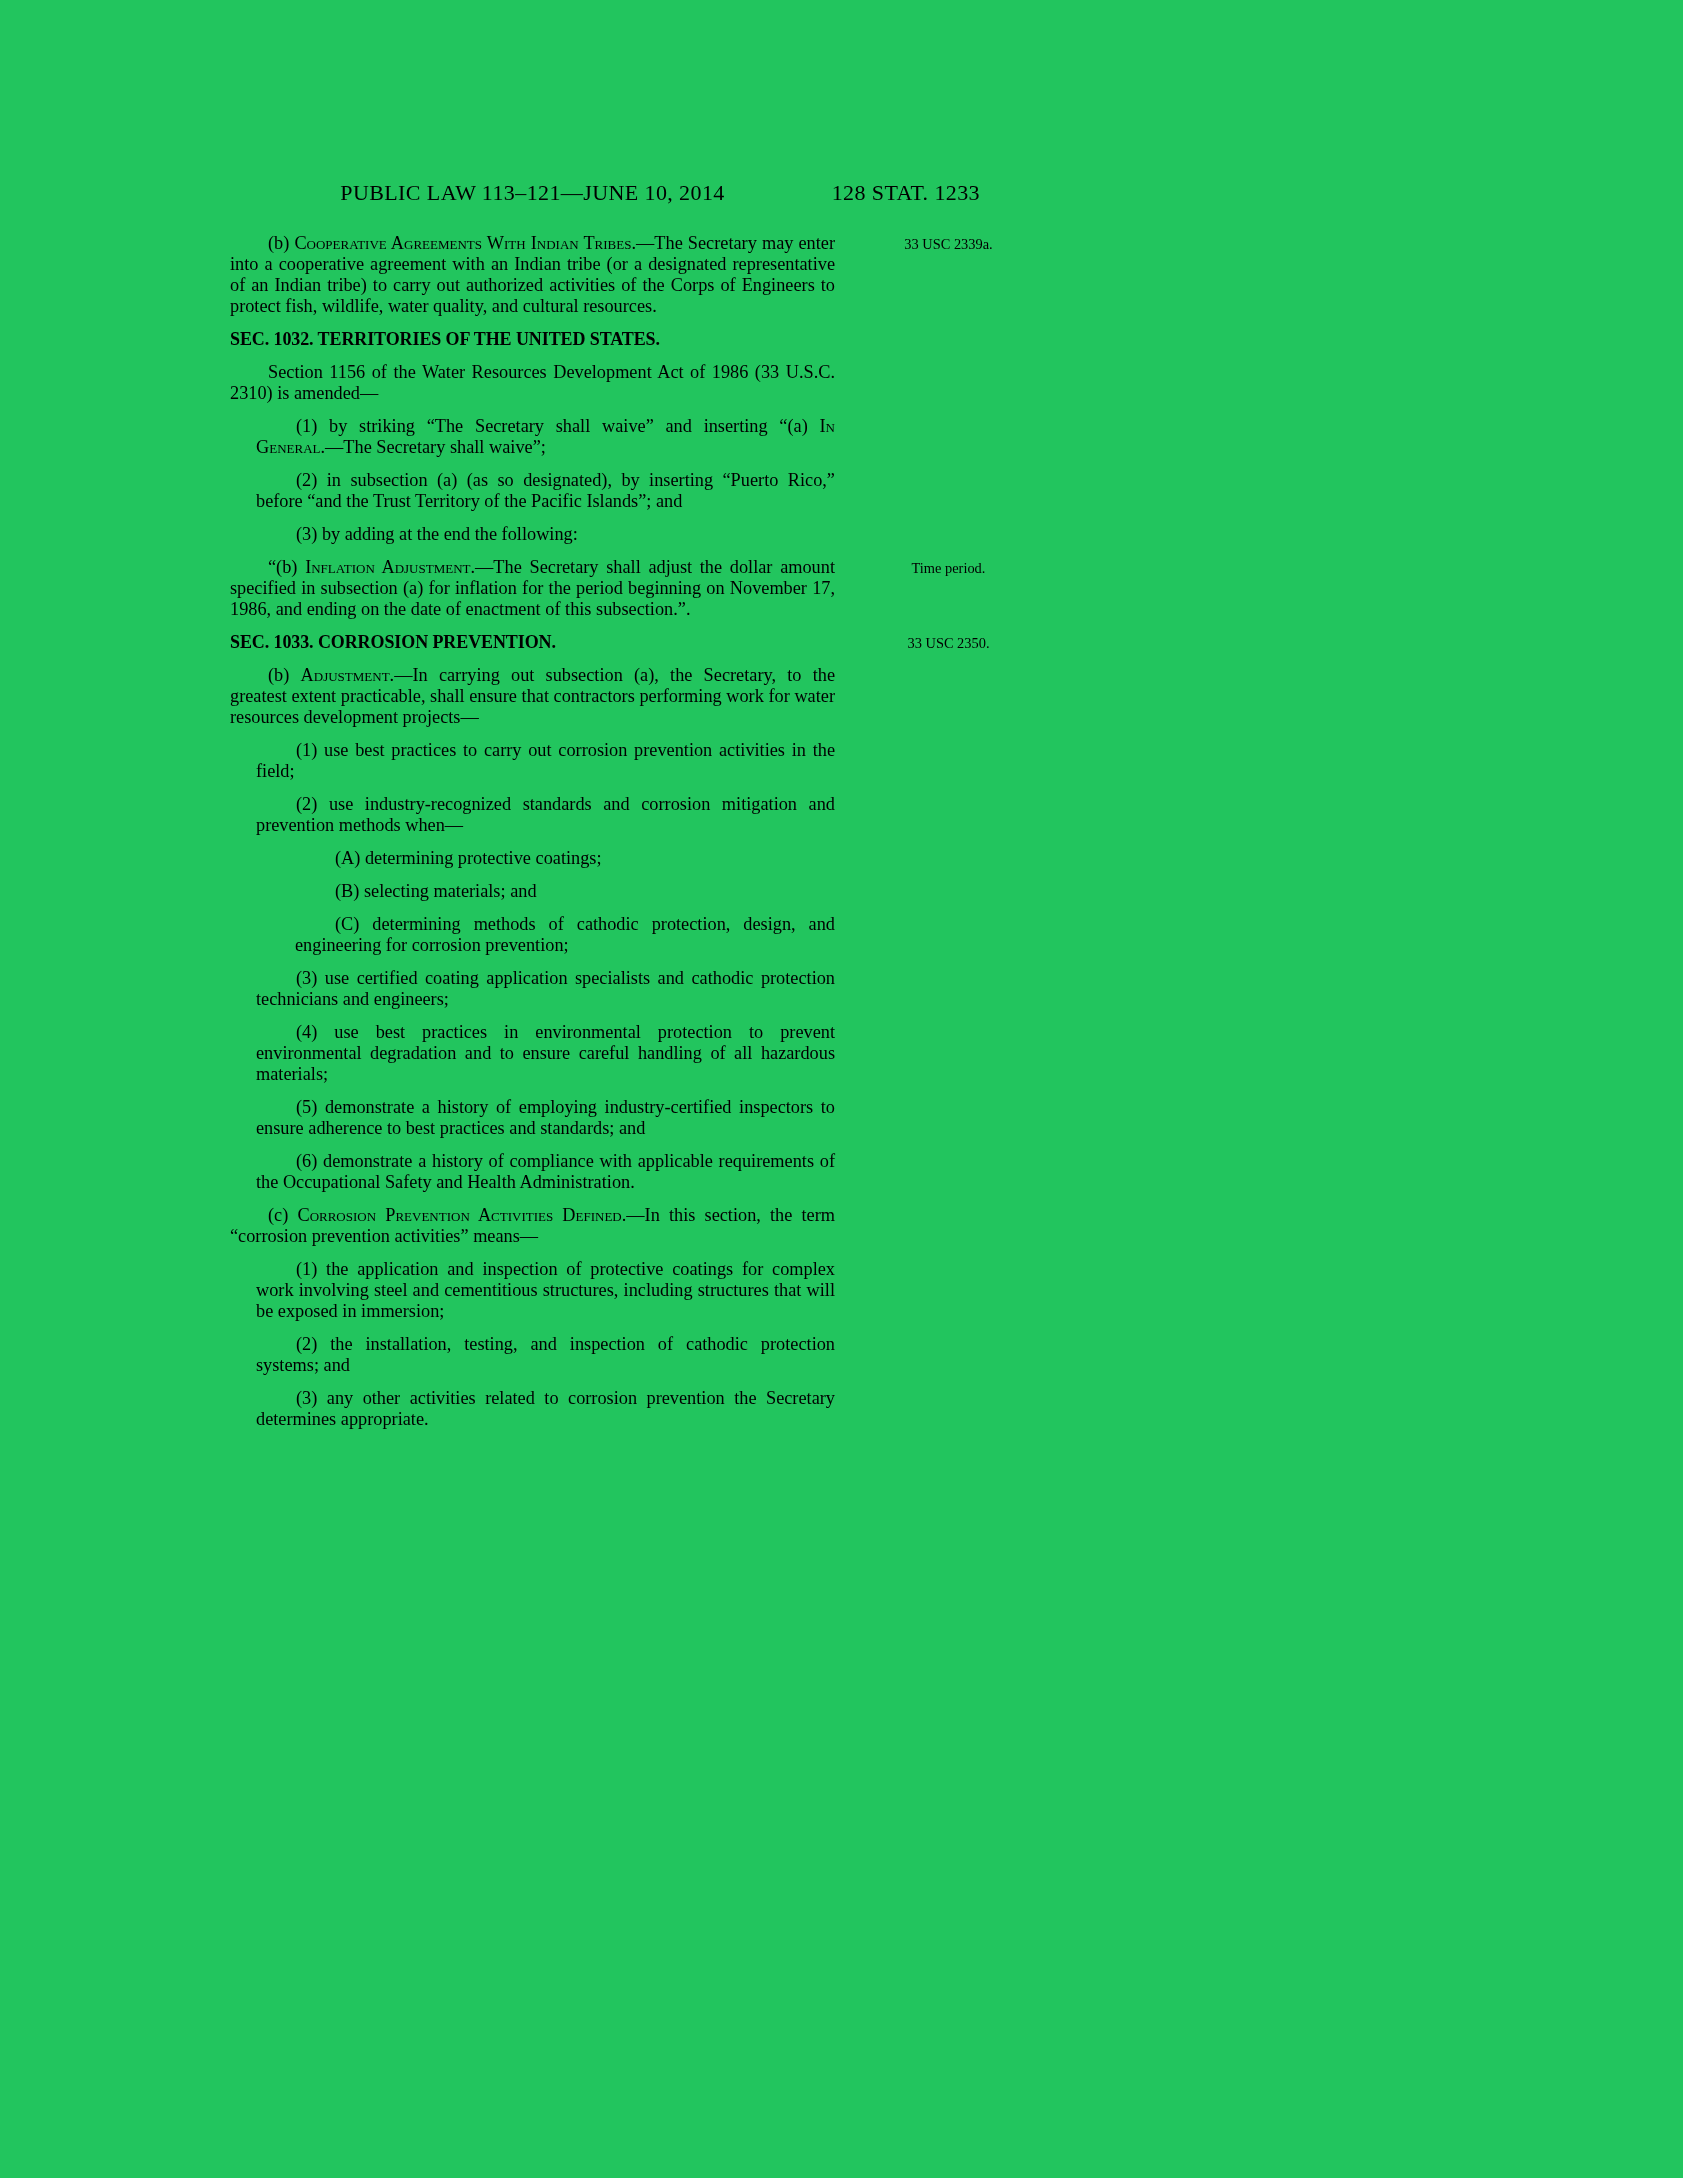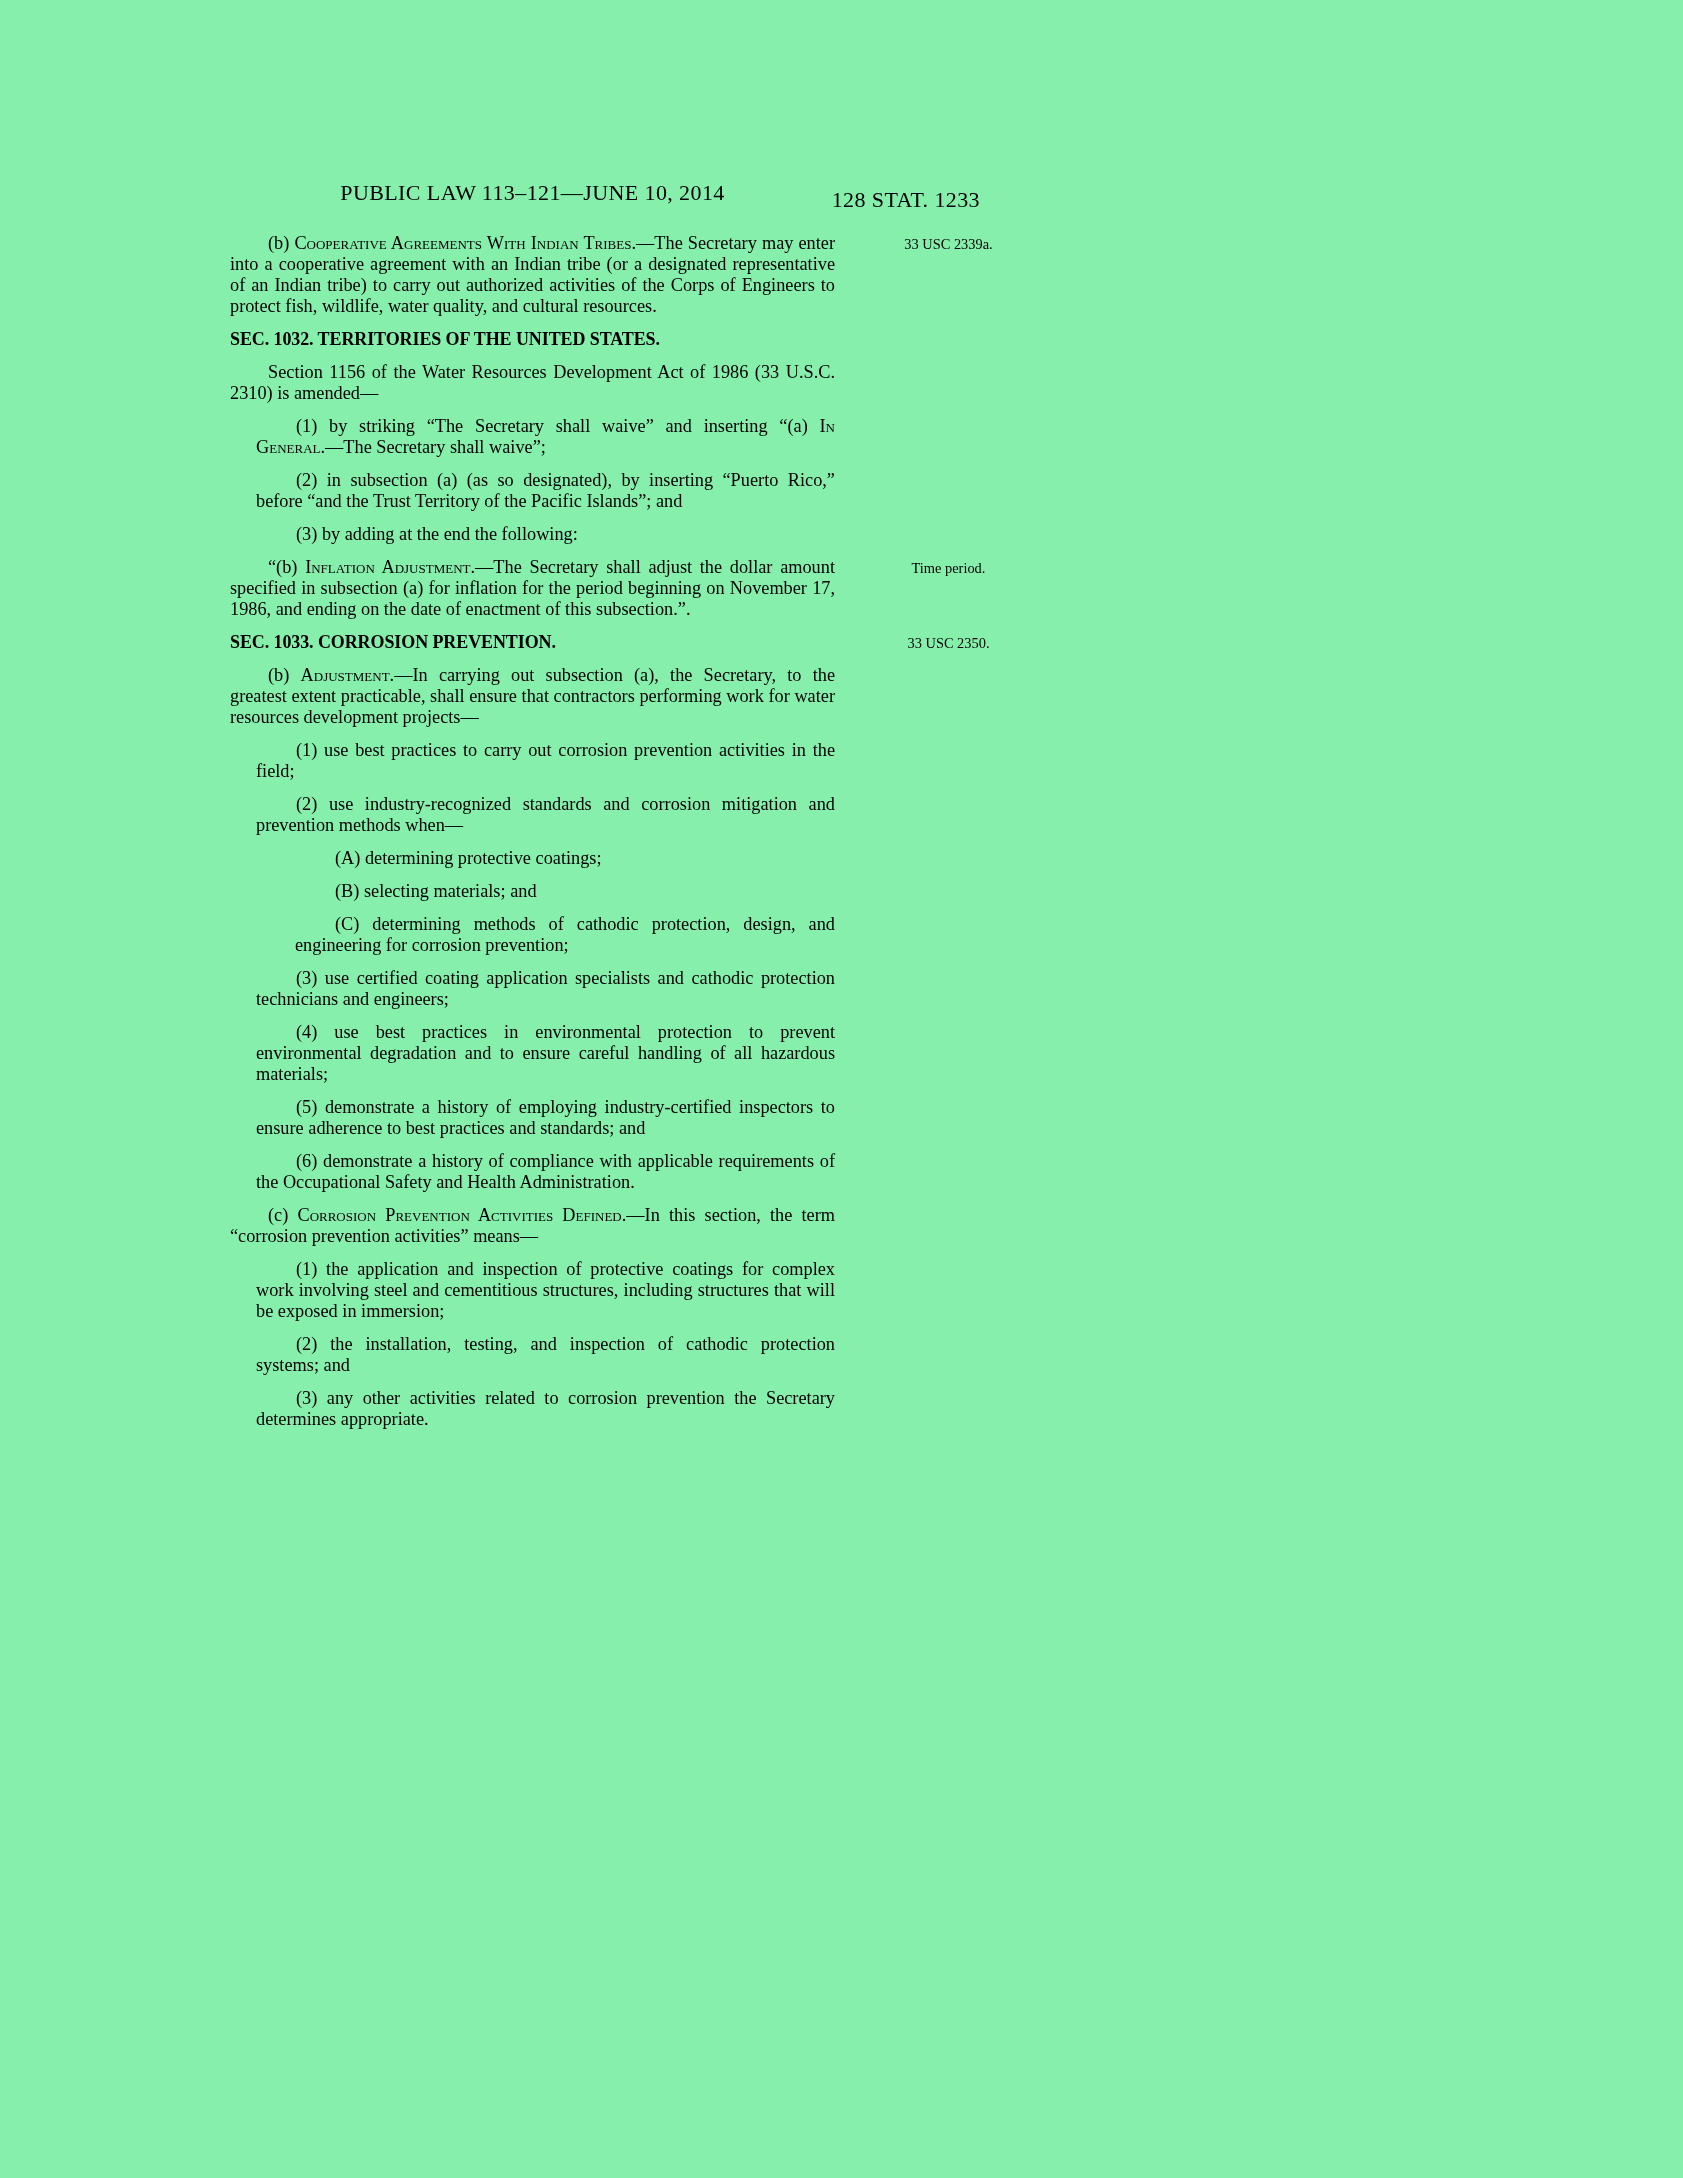--- a/index.html
+++ b/index.html
@@ -1,20 +1,20 @@
 <!DOCTYPE html>
 <html><head>
 <meta charset="utf-8">
 <style>
   html, body { margin: 0; padding: 0; background: #e8e8e8; }
   .page {
     position: relative;
     width: 1683px;
     height: 2178px;
-    background: #86efac;
+    background: #22c55e;
     font-family: "Liberation Serif", "DejaVu Serif", serif;
     color: #000000;
     overflow: hidden;
   }
   .header-row {
     position: absolute;
     left: 218px;
     top: 180px;
     width: 762px;
     height: 30px;
@@ -25,21 +25,21 @@
     top: 0;
     width: 629px;
     text-align: center;
     font-size: 22px;
     letter-spacing: 0.4px;
     white-space: nowrap;
   }
   .header-stat {
     position: absolute;
     right: 0;
-    top: 7px;
+    top: 0;
     font-size: 22px;
     letter-spacing: 0.4px;
     white-space: nowrap;
   }
   .document-body {
     position: absolute;
     left: 218px;
     top: 221px;
     width: 629px;
     font-size: 18.3px;

